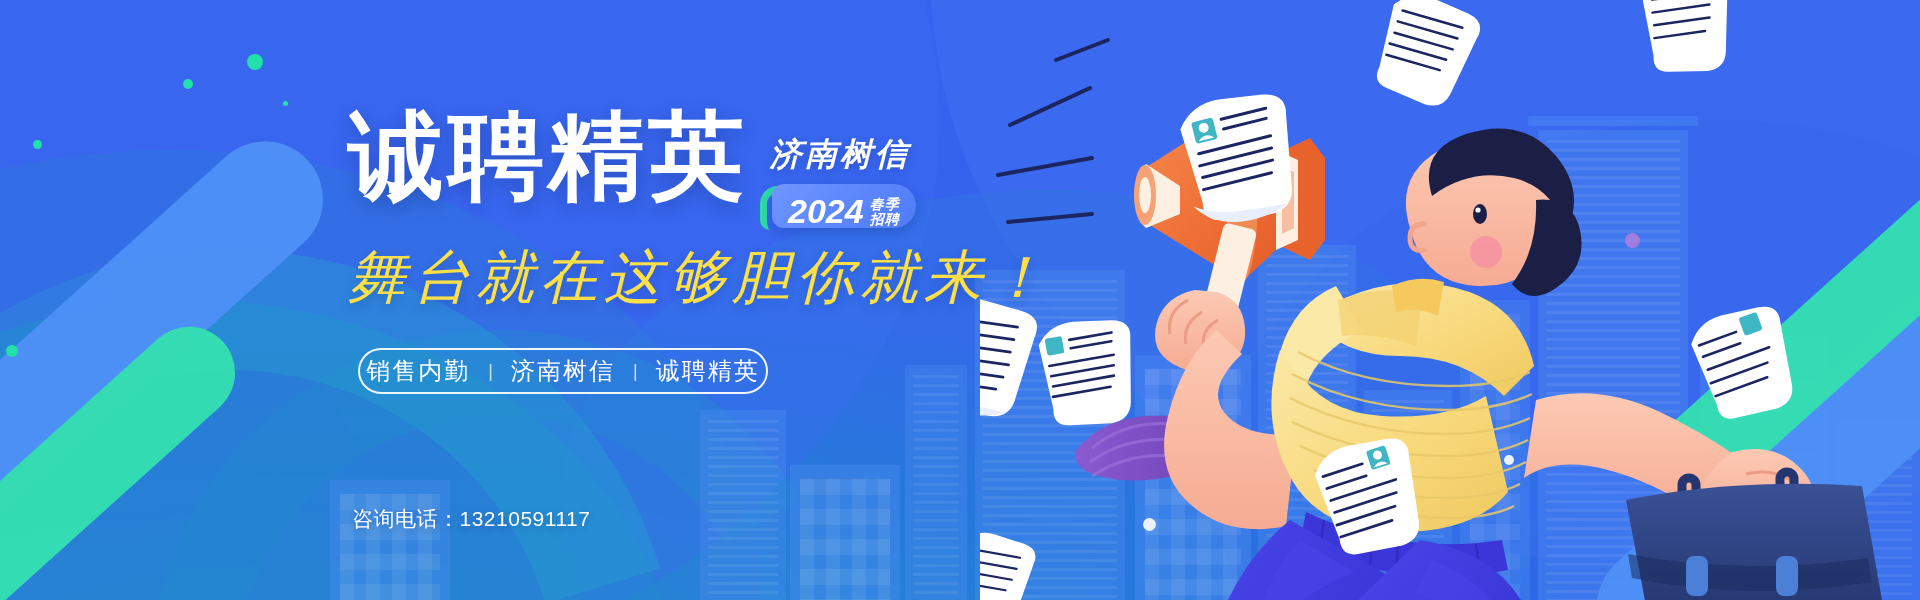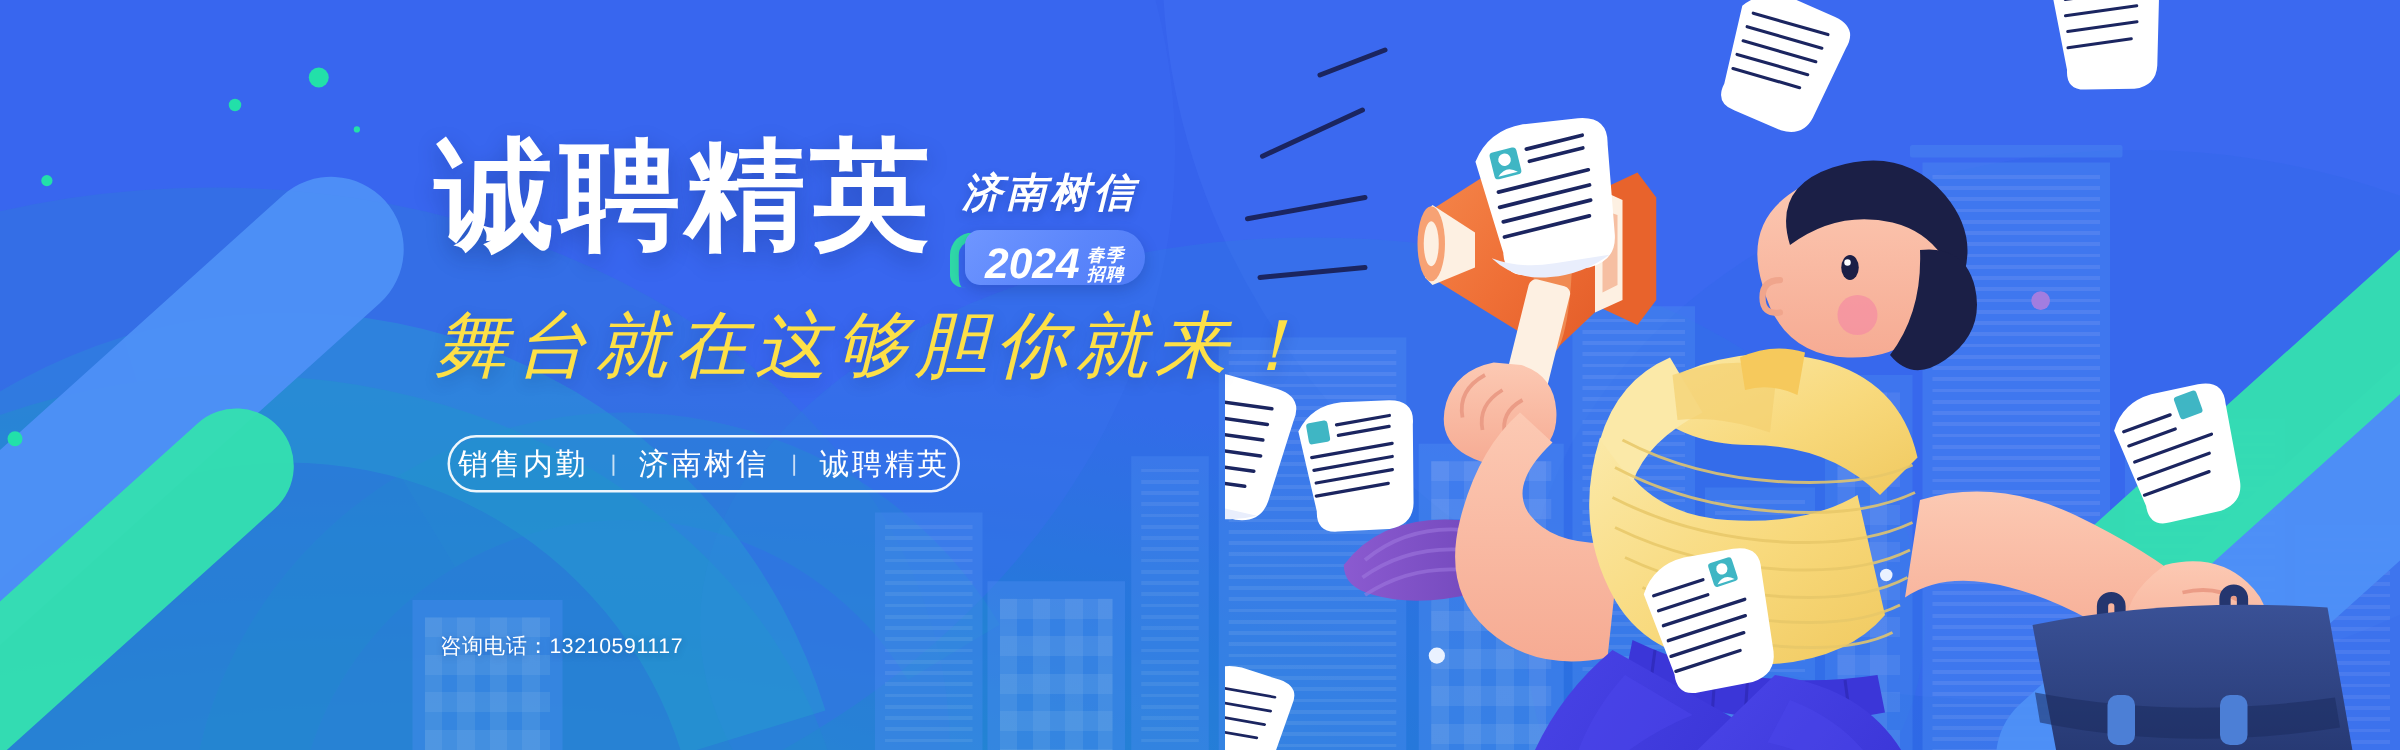--- a/index.html
+++ b/index.html
@@ -84,21 +84,21 @@
   }
   .tags{
     position:absolute;left:358px;top:348px;width:410px;height:46px;
     border:2px solid rgba(255,255,255,.92);border-radius:999px;
     display:flex;align-items:center;justify-content:center;gap:0;
   }
   .tag{color:#fff;font-size:24px;letter-spacing:2px;padding:0 18px;white-space:nowrap;}
   .tag-sep{color:rgba(255,255,255,.75);font-size:18px;}
   .contact{
     position:absolute;left:352px;top:505px;display:flex;gap:16px;
-    color:#ffffff;font-size:17px;letter-spacing:.5px;white-space:nowrap;
+    color:#ffffff;font-size:21px;letter-spacing:.5px;white-space:nowrap;
     text-shadow:0 2px 6px rgba(12,30,90,.25);
     text-align:right;
   }
   .illus{position:absolute;left:980px;top:0;width:940px;height:600px;z-index:35;}
 </style>
 </head>
 <body>
 
 <div class="banner">
 

